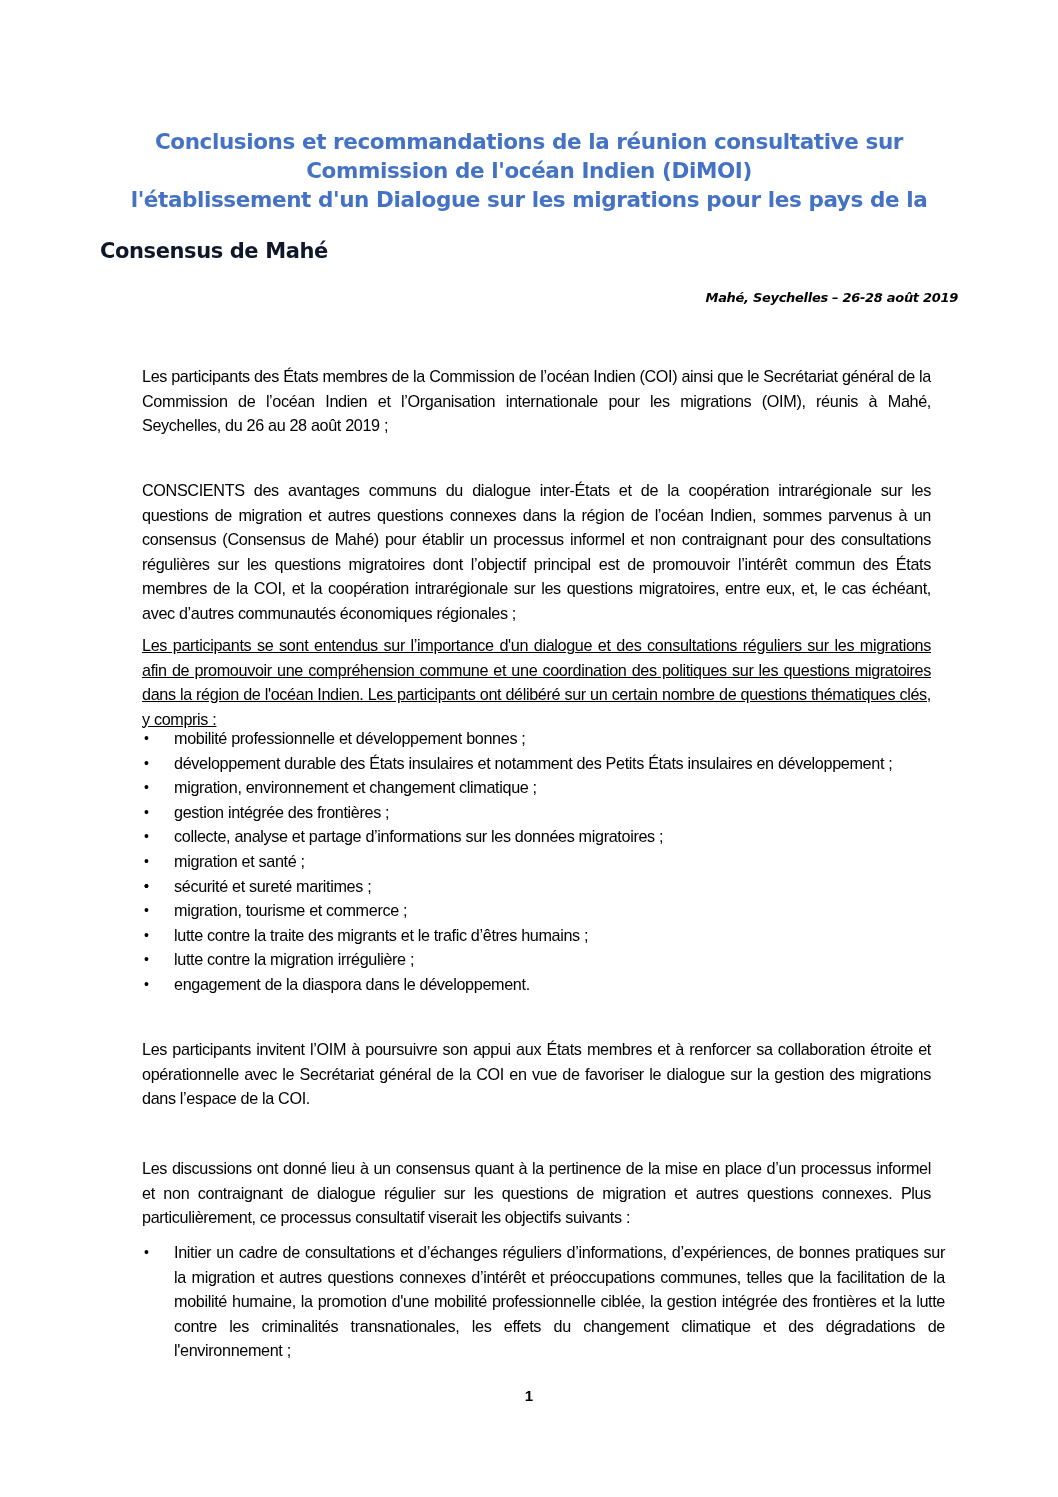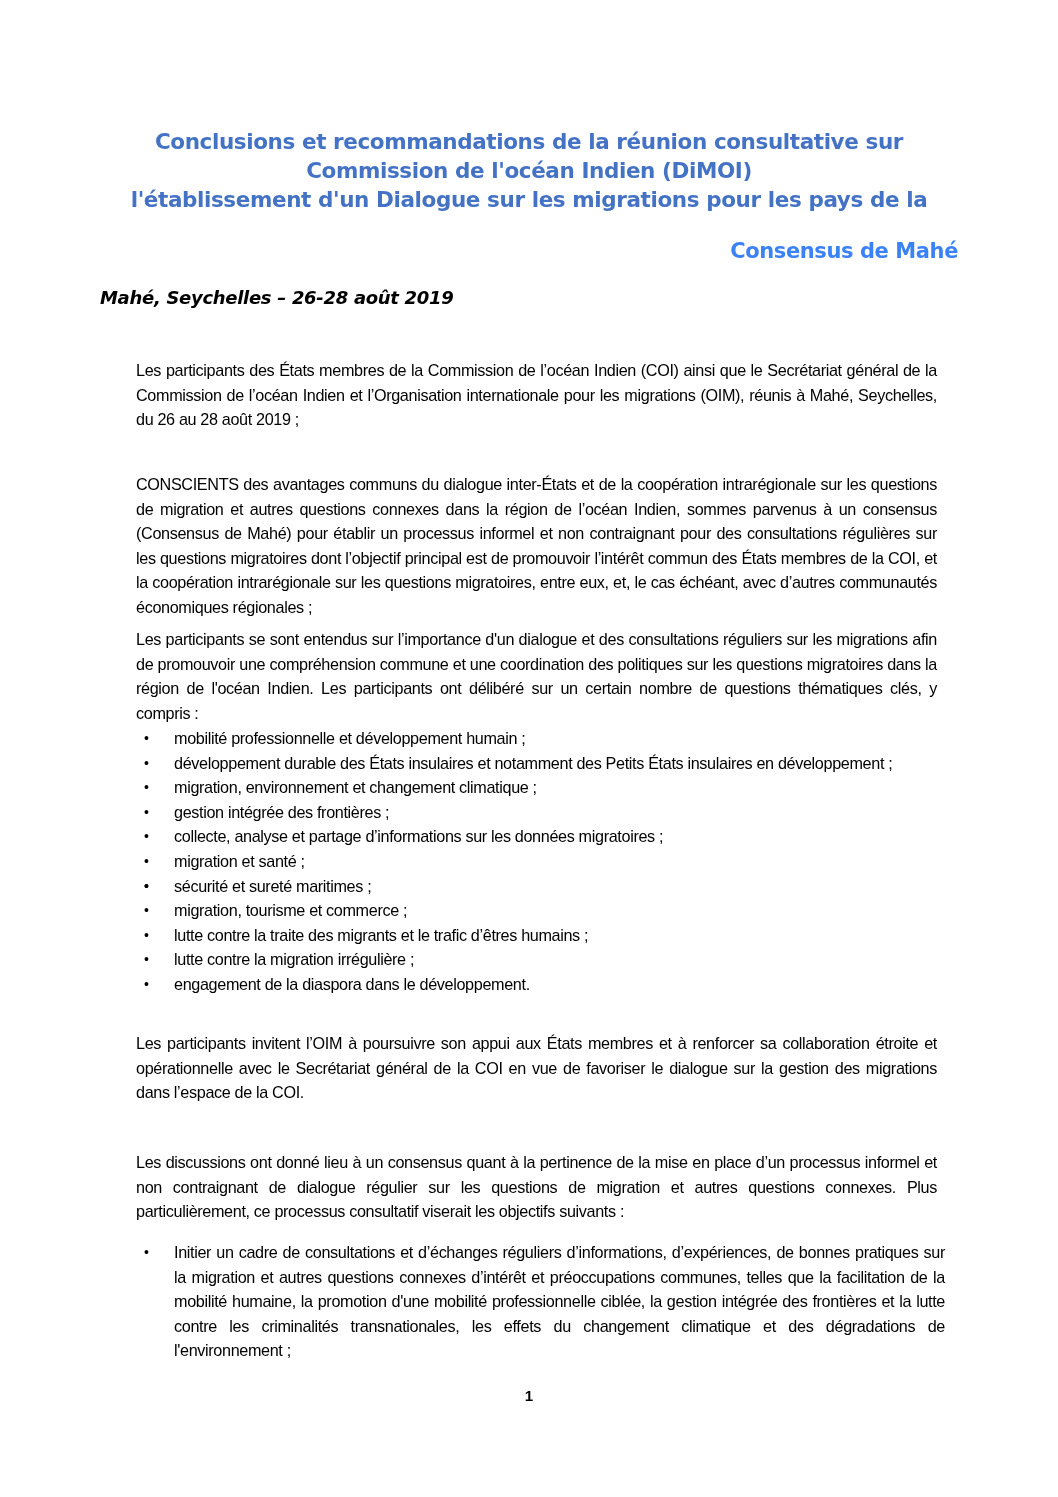--- a/index.html
+++ b/index.html
@@ -3,29 +3,29 @@
 <meta charset="utf-8">
 <style>
   html, body { margin: 0; padding: 0; background: #ffffff; }
   body { width: 1058px; height: 1497px; position: relative; overflow: hidden;
          font-family: "Liberation Sans", sans-serif; color: #000; }
   .page { position: absolute; left: 0; top: 0; width: 838px; height: 1497px; }
   .title { position: absolute; left: 100px; width: 858px; top: 127px; text-align: center;
            color: #4472C4; font-weight: bold; font-size: 21.5px; line-height: 29px;
            font-family: "DejaVu Sans", sans-serif; letter-spacing: -0.4px; }
   .title div { white-space: nowrap; }
-  .subtitle { position: absolute; left: 100px; width: 858px; top: 237px; text-align: right;
-              color: #3b82f6; font-weight: bold; font-size: 21px; line-height: 28px;
+  .subtitle { position: absolute; left: 100px; width: 858px; top: 237px; text-align: left;
+              color: #0f172a; font-weight: bold; font-size: 21px; line-height: 28px;
               font-family: "DejaVu Sans", sans-serif; letter-spacing: -0.4px; }
-  .dateline { position: absolute; left: 100px; width: 858px; top: 286px; text-align: left;
-              font-weight: bold; font-style: italic; font-size: 18px; line-height: 24px;
+  .dateline { position: absolute; left: 100px; width: 858px; top: 286px; text-align: right;
+              font-weight: bold; font-style: italic; font-size: 13px; line-height: 24px;
               font-family: "DejaVu Sans", sans-serif; letter-spacing: -0.3px; }
   .body { position: absolute; left: 128px; width: 817px; font-size: 16.2px; line-height: 24.6px;
           letter-spacing: -0.35px; }
-  .para { text-align: justify; margin: 8px; }
+  .para { text-align: justify; margin: 14px; }
   .para.last-left { text-align: justify; text-align-last: left; }
   ul.bullets { list-style: none; margin: 0; padding: 0; }
   ul.bullets li { position: relative; padding-left: 46px; text-align: justify; }
   ul.bullets li .bullet { position: absolute; left: 16px; top: 0; font-size: 14px; }
   .pagenum { position: absolute; left: 0; width: 1058px; top: 1387px; text-align: center;
              font-weight: bold; font-size: 15px; }
 </style>
 </head>
 <body>
 
@@ -42,27 +42,27 @@
   <div class="dateline">Mahé, Seychelles – 26-28 août 2019</div>
 
   <div class="body" style="top:350px;">
     <p class="para last-left">Les participants des États membres de la Commission de l’océan Indien (COI) ainsi que le Secrétariat général de la Commission de l’océan Indien et l’Organisation internationale pour les migrations (OIM), réunis à Mahé, Seychelles, du 26 au 28 août 2019 ;</p>
   </div>
 
   <div class="body" style="top:464px;">
     <p class="para last-left">CONSCIENTS des avantages communs du dialogue inter-États et de la coopération intrarégionale sur les questions de migration et autres questions connexes dans la région de l’océan Indien, sommes parvenus à un consensus (Consensus de Mahé) pour établir un processus informel et non contraignant pour des consultations régulières sur les questions migratoires dont l’objectif principal est de promouvoir l’intérêt commun des États membres de la COI, et la coopération intrarégionale sur les questions migratoires, entre eux, et, le cas échéant, avec d’autres communautés économiques régionales ;</p>
   </div>
 
-  <div class="body" style="top:619px;">
+  <div class="body" style="top:619px;text-decoration:underline;">
     <p class="para last-left">Les participants se sont entendus sur l’importance d'un dialogue et des consultations réguliers sur les migrations afin de promouvoir une compréhension commune et une coordination des politiques sur les questions migratoires dans la région de l'océan Indien. Les participants ont délibéré sur un certain nombre de questions thématiques clés, y compris :</p>
   </div>
 
   <div class="body" style="top:726px;">
     <ul class="bullets">
-      <li><span class="bullet">•</span><span>mobilité professionnelle et développement humain ;</span></li>
+      <li><span class="bullet">•</span><span>mobilité professionnelle et développement bonnes ;</span></li>
       <li style="text-align-last:left;"><span class="bullet">•</span><span>développement durable des États insulaires et notamment des Petits États insulaires en développement ;</span></li>
       <li><span class="bullet">•</span><span>migration, environnement et changement climatique  ;</span></li>
       <li><span class="bullet">•</span><span>gestion intégrée des frontières ;</span></li>
       <li><span class="bullet">•</span><span>collecte, analyse et partage d’informations sur les données migratoires ;</span></li>
       <li><span class="bullet">•</span><span>migration et santé ;</span></li>
       <li><span class="bullet">•</span></li>
       <li><span class="bullet">•</span><span>sécurité et sureté maritimes ;</span></li>
       <li><span class="bullet">•</span><span>migration, tourisme et commerce ;</span></li>
       <li><span class="bullet">•</span><span>lutte contre la traite des migrants et le trafic d’êtres humains ;</span></li>
       <li><span class="bullet">•</span><span>lutte contre la migration irrégulière ;</span></li>

